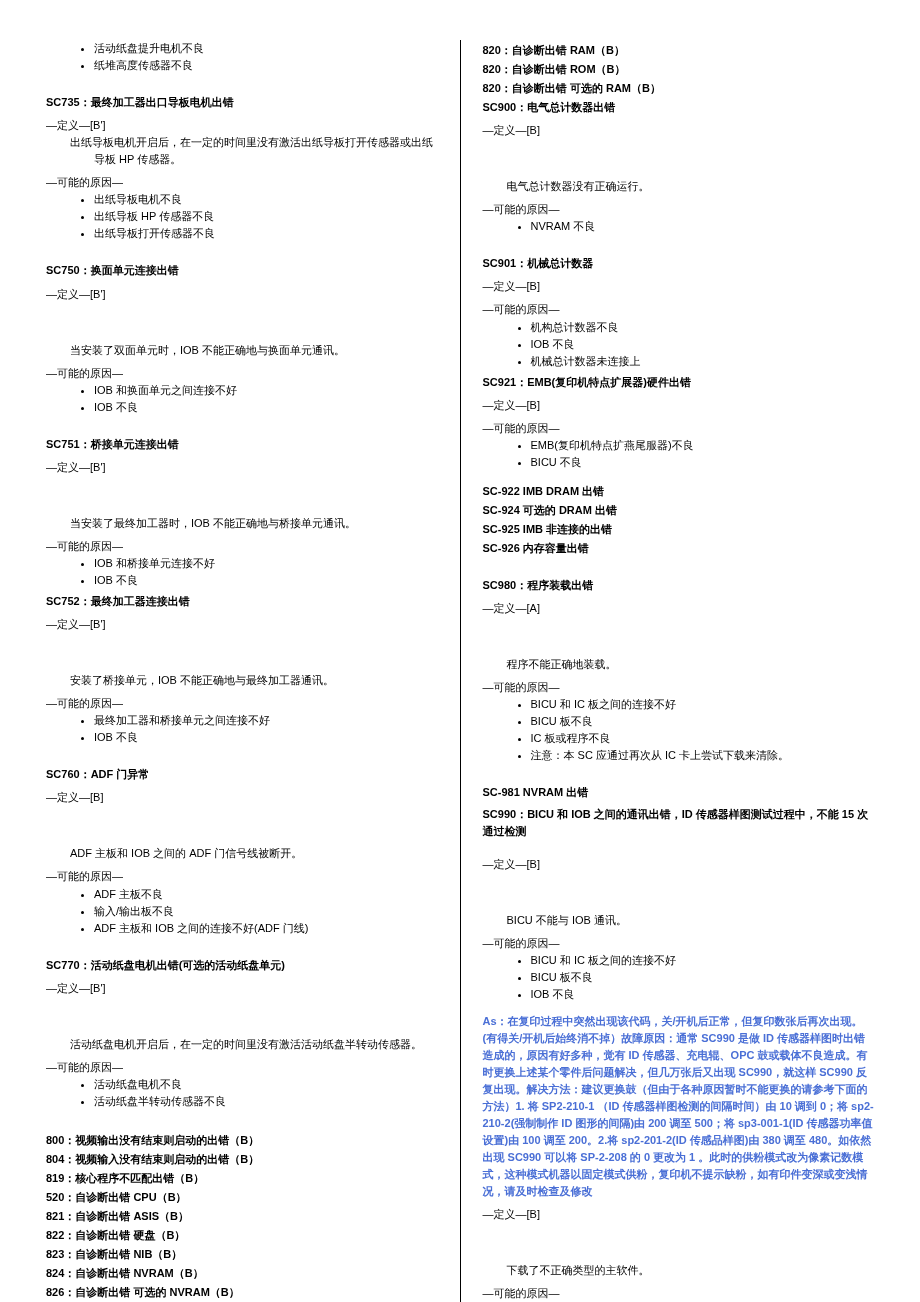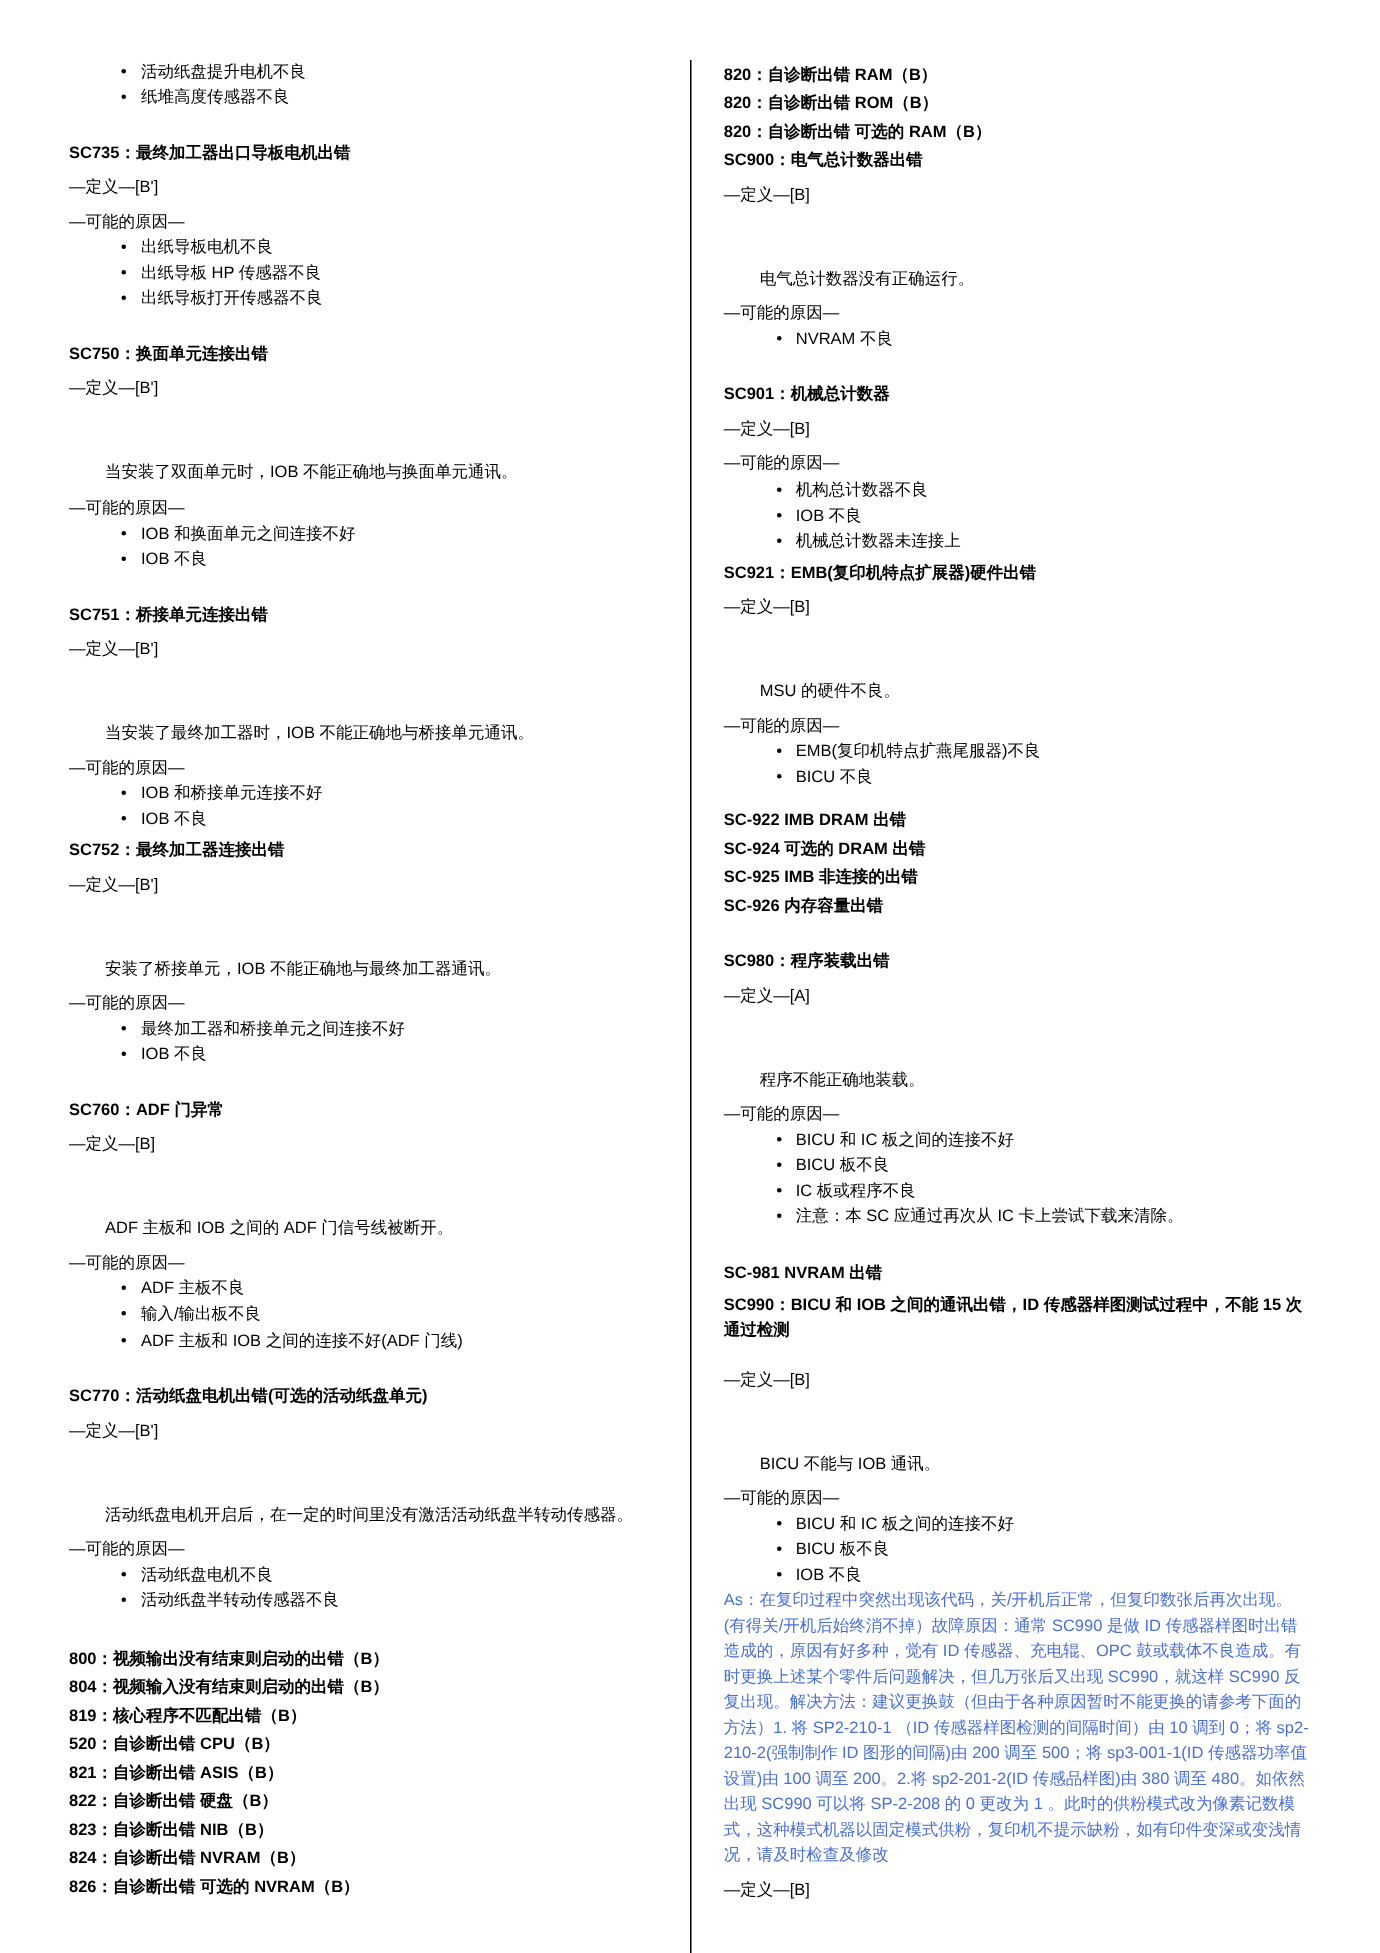--- a/index.html
+++ b/index.html
@@ -44,20 +44,22 @@
   .head.tight { margin-top:4px; }
   .label {
     margin-top: 6px;
   }
   .indent {
     padding-left: 24px;
     margin-top: 39px;
   }
   .bluepara {
     color: #4a6fd6;
+    margin-top: 10px;
+    font-weight: bold;
   }
   .boldline { font-weight: bold; margin-top:2px;}
   .biglast {
     font-size: 15px;
   }
   .biglast::before {
     content: "•";
     margin-right: 6px;
   }
 </style>
@@ -67,20 +69,21 @@
 <div class="page">
 
   <div class="col col-left">
     <ul class="bul inner">
       <li>活动纸盘提升电机不良</li>
       <li>纸堆高度传感器不良</li>
     </ul>
 
     <div class="head">SC735：最终加工器出口导板电机出错</div>
     <div class="label">—定义—[B']</div>
+    <div style="padding-left:24px;text-indent:-24px;margin-left:24px;"><span>出纸导板电机开启后，在一定的时间里没有激活出纸导板打开传感器或出纸导板 HP 传感器。</span></div>
     <div class="label">—可能的原因—</div>
     <ul class="bul inner">
       <li>出纸导板电机不良</li>
       <li>出纸导板 HP 传感器不良</li>
       <li>出纸导板打开传感器不良</li>
     </ul>
 
     <div class="head">SC750：换面单元连接出错</div>
     <div class="label">—定义—[B']</div>
     <div class="indent">当安装了双面单元时，IOB 不能正确地与换面单元通讯。</div>
@@ -159,21 +162,20 @@
     <div class="label">—定义—[B]</div>
     <div class="label">—可能的原因—</div>
     <ul class="bul inner">
       <li>机构总计数器不良</li>
       <li>IOB 不良</li>
       <li>机械总计数器未连接上</li>
     </ul>
 
     <div class="head tight">SC921：EMB(复印机特点扩展器)硬件出错</div>
     <div class="label">—定义—[B]</div>
-    <div class="indent">MSU 的硬件不良。</div>
     <div class="label">—可能的原因—</div>
     <ul class="bul inner">
       <li>EMB(复印机特点扩燕尾服器)不良</li>
       <li>BICU 不良</li>
     </ul>
 
     <div style="margin-top:12px">
       <div class="boldline">SC-922 IMB DRAM 出错</div>
       <div class="boldline">SC-924  可选的 DRAM 出错</div>
       <div class="boldline">SC-925 IMB 非连接的出错</div>

